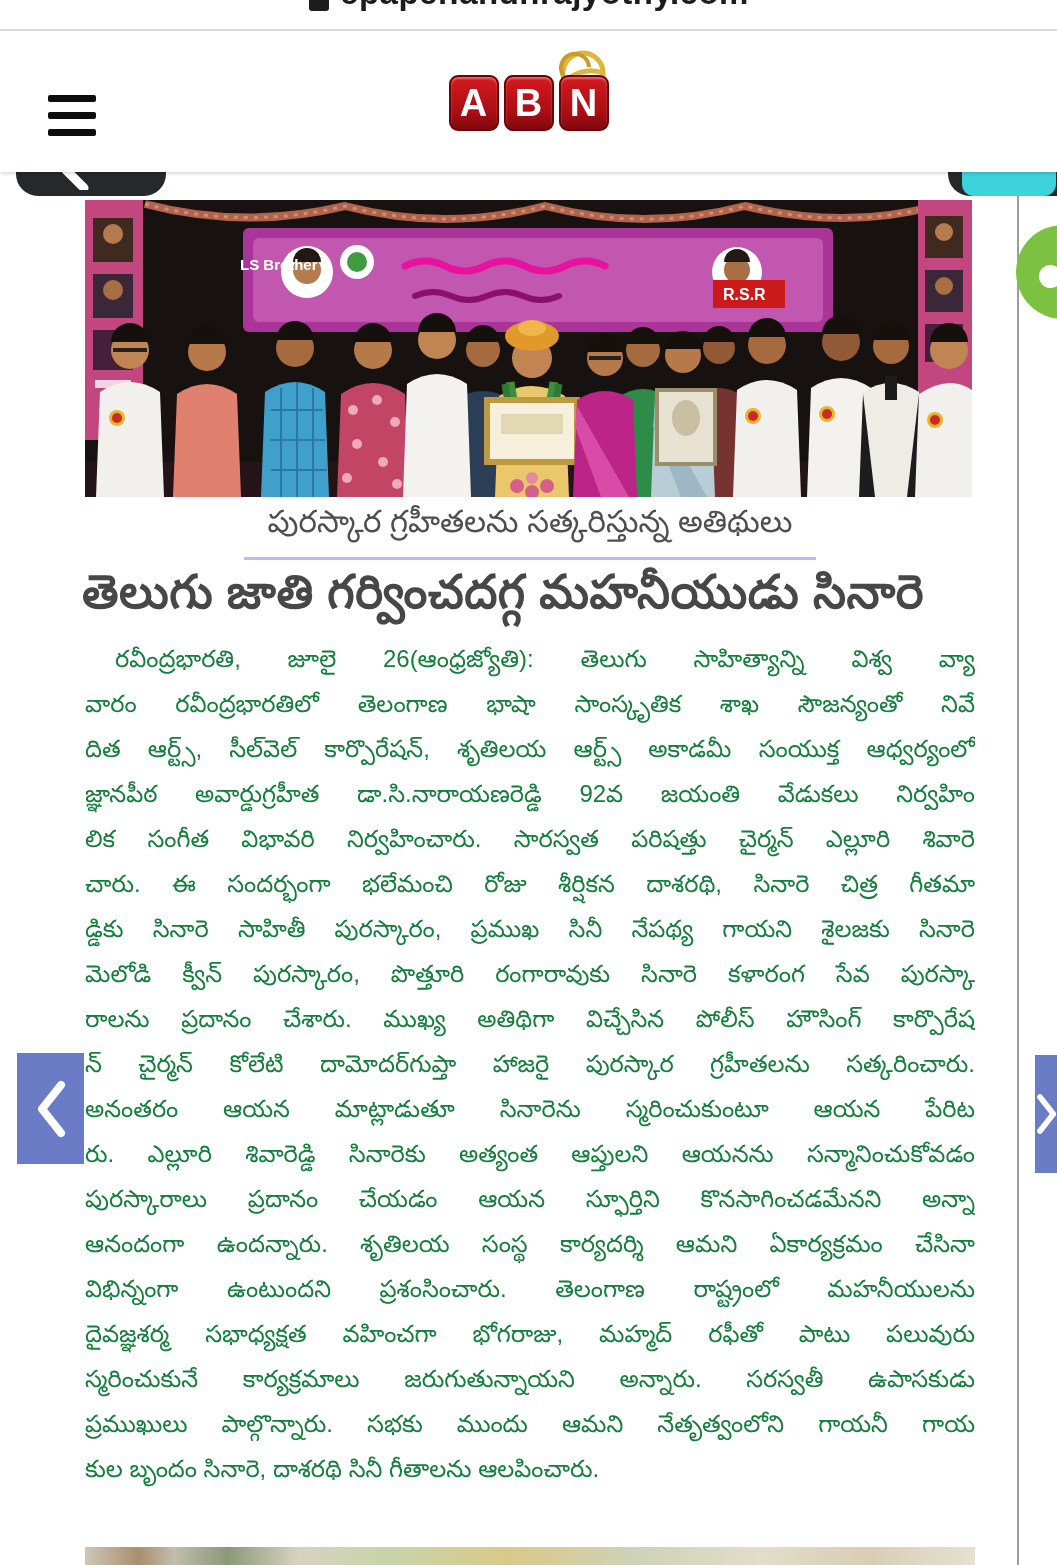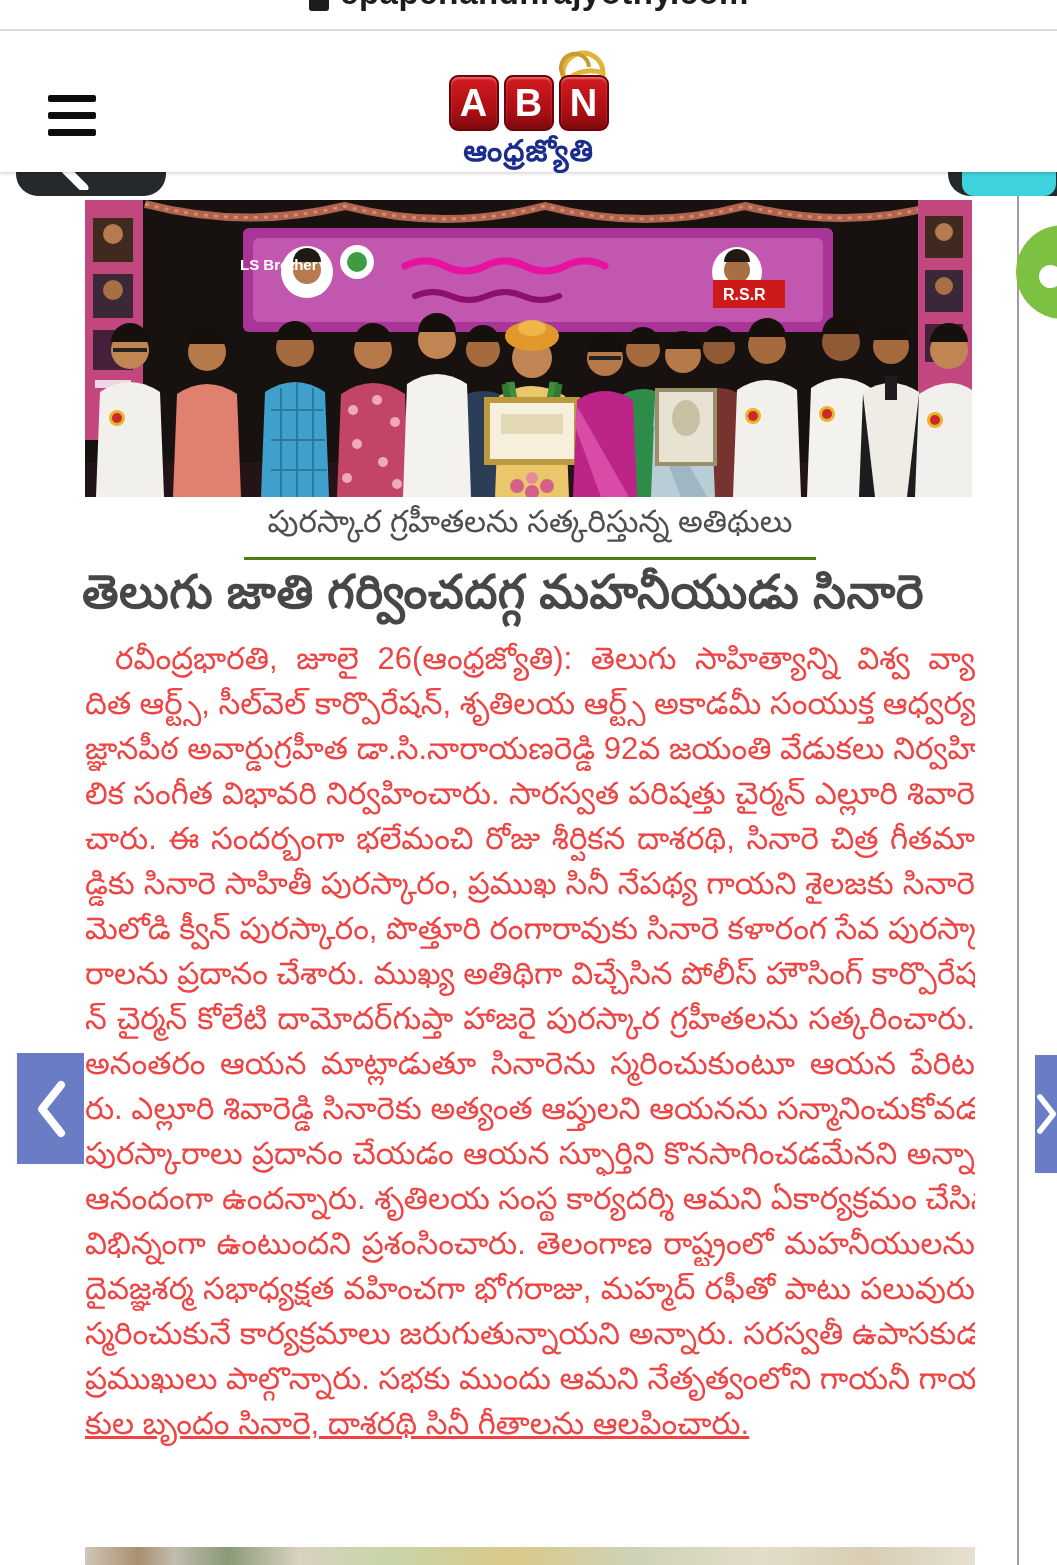--- a/index.html
+++ b/index.html
@@ -32,31 +32,31 @@
   .tool-btn-left svg{position:absolute;left:38px;top:28px;}
   .tool-btn-right{left:948px;top:122px;width:132px;height:74px;}
   .tool-btn-right .cyan{position:absolute;left:14px;top:14px;width:94px;height:60px;border-radius:12px;background:#3ed2dc;}
 
   
   .photo{position:absolute;left:85px;top:200px;width:887px;height:297px;cursor:pointer;}
 
   
   .caption-wrap{position:absolute;left:85px;top:504px;width:890px;text-align:center;}
   .caption{display:inline-block;font-size:31px;color:#4f4f4f;padding:0 24px 10px 24px;
-           border-bottom:3px solid #4d7c0f;}
+           border-bottom:3px solid #c4b5fd;}
 
   
   .headline{position:absolute;left:82px;top:564px;width:895px;font-size:47px;font-weight:700;
             color:#474747;letter-spacing:.5px;}
 
   
-  .bodytext{position:absolute;left:85px;top:636px;width:890px;color:#ef4444;font-size:31px;}
+  .bodytext{position:absolute;left:85px;top:636px;width:890px;color:#15803d;font-size:24px;}
   .bline{height:45px;line-height:45px;text-align:justify;text-align-last:justify;white-space:nowrap;overflow:hidden;}
   .bline.first{text-indent:30px;}
-  .bline.last{text-align:center;text-align-last:left;text-decoration:underline;}
+  .bline.last{text-align:center;text-align-last:left;}
 
   
   .page-arrow{position:absolute;background:#6b7cc6;z-index:8;display:flex;align-items:center;justify-content:center;cursor:pointer;}
   .arrow-left{left:17px;top:1053px;width:67px;height:111px;}
   .arrow-right{left:1035px;top:1055px;width:70px;height:118px;}
 
   
   .page-line{position:absolute;left:1017px;top:172px;width:2px;height:1393px;background:#9d9d9d;z-index:2;}
   .fab{position:absolute;left:1016px;top:225px;width:94px;height:94px;border-radius:50%;background:#7cc142;z-index:7;cursor:pointer;}
   .fab .dot{position:absolute;left:23px;top:40px;width:23px;height:23px;border-radius:50%;background:#ffffff;}
@@ -89,21 +89,20 @@
     <div class="logo">
       <svg class="crescent" viewBox="0 0 72 48">
         <path d="M30 44 a20 20 0 1 1 36 -12 a24 16 0 0 0 -36 12z" fill="none" stroke="#e0b63a" stroke-width="5"></path>
         <path d="M26 34 a14 14 0 1 1 26 -8" fill="none" stroke="#c9992b" stroke-width="4"></path>
       </svg>
       <div class="abn-blocks">
         <div class="abn-block">A</div>
         <div class="abn-block">B</div>
         <div class="abn-block">N</div>
       </div>
-      <div class="logo-telugu">ఆంధ్రజ్యోతి</div>
     </div>
   </div>
 
   <div class="tool-btn tool-btn-left">
     <svg width="44" height="44" viewBox="0 0 44 44">
       <polyline points="30,6 12,24 30,42" fill="none" stroke="#ffffff" stroke-width="9" stroke-linecap="round" stroke-linejoin="round"></polyline>
     </svg>
   </div>
   <div class="tool-btn tool-btn-right">
     <div class="cyan"></div>
@@ -287,20 +286,21 @@
   </svg>
 
   <div class="caption-wrap">
     <span class="caption">పురస్కార గ్రహీతలను సత్కరిస్తున్న అతిథులు</span>
   </div>
 
   <div class="headline">తెలుగు జాతి గర్వించదగ్గ మహనీయుడు సినారె</div>
 
   <div class="bodytext">
     <div class="bline first">రవీంద్రభారతి, జూలై 26(ఆంధ్రజ్యోతి): తెలుగు సాహిత్యాన్ని విశ్వ వ్యా</div>
+    <div class="bline">వారం రవీంద్రభారతిలో తెలంగాణ భాషా సాంస్కృతిక శాఖ సౌజన్యంతో నివే</div>
     <div class="bline">దిత ఆర్ట్స్, సీల్‌వెల్ కార్పొరేషన్, శృతిలయ ఆర్ట్స్ అకాడమీ సంయుక్త ఆధ్వర్యంలో</div>
     <div class="bline">జ్ఞానపీఠ అవార్డుగ్రహీత డా.సి.నారాయణరెడ్డి 92వ జయంతి వేడుకలు నిర్వహిం</div>
     <div class="bline">లిక సంగీత విభావరి నిర్వహించారు. సారస్వత పరిషత్తు చైర్మన్ ఎల్లూరి శివారె</div>
     <div class="bline">చారు. ఈ సందర్భంగా భలేమంచి రోజు శీర్షికన దాశరథి, సినారె చిత్ర గీతమా</div>
     <div class="bline">డ్డికు సినారె సాహితీ పురస్కారం, ప్రముఖ సినీ నేపథ్య గాయని శైలజకు సినారె</div>
     <div class="bline">మెలోడి క్వీన్ పురస్కారం, పొత్తూరి రంగారావుకు సినారె కళారంగ సేవ పురస్కా</div>
     <div class="bline">రాలను ప్రదానం చేశారు. ముఖ్య అతిథిగా విచ్చేసిన పోలీస్ హౌసింగ్ కార్పొరేష</div>
     <div class="bline">న్ చైర్మన్ కోలేటి దామోదర్‌గుప్తా హాజరై పురస్కార గ్రహీతలను సత్కరించారు.</div>
     <div class="bline">అనంతరం ఆయన మాట్లాడుతూ సినారెను స్మరించుకుంటూ ఆయన పేరిట</div>
     <div class="bline">రు. ఎల్లూరి శివారెడ్డి సినారెకు అత్యంత ఆప్తులని ఆయనను సన్మానించుకోవడం</div>

